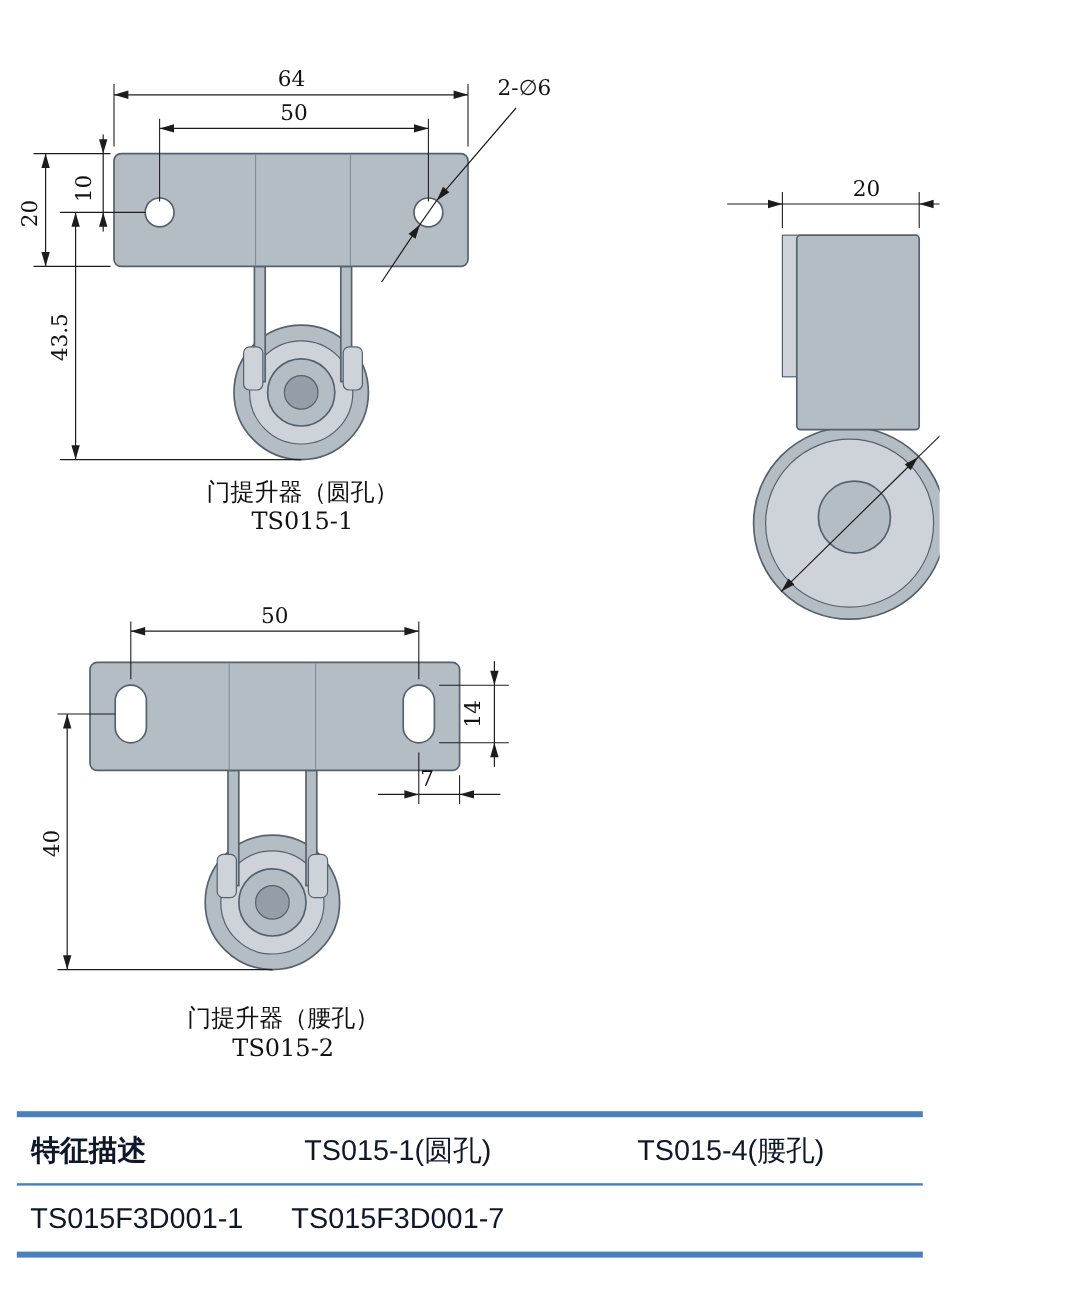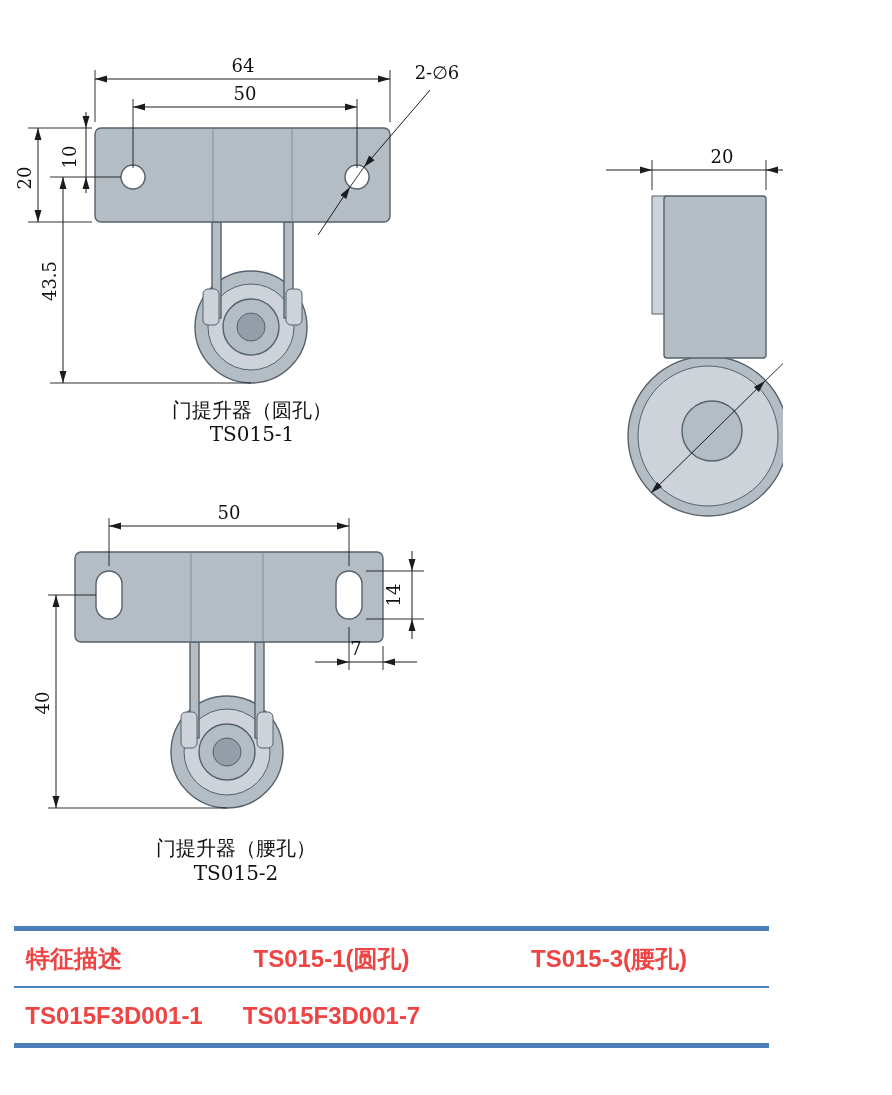--- a/index.html
+++ b/index.html
@@ -17,25 +17,25 @@
   .ext{stroke-width:.9;}
   .dimtxt{font:18px "DejaVu Serif",serif;fill:#111;}
   .cap{font:20px "DejaVu Serif",serif;fill:#111;}
 
   
   .spec-table{position:absolute;left:14px;right:14px;top:926px;}
   .bar{width:100%;}
   .bar.thick{height:5px;background:var(--accent);}
   .bar.thin{height:2px;background:var(--accent);}
   .trow{display:grid;grid-template-columns:200px 235px 1fr;align-items:center;height:55px;}
-  .cell{font-size:24px;color:#ef4444;}
+  .cell{font-size:24px;color:#0f172a;}
   .c1{padding-left:12px;text-align:left;font-weight:700;}
   .c2,.c3{text-align:center;}
-  .thead .c2,.thead .c3{font-weight:700;}
-  .tdata .c2,.tdata .c3{font-weight:700;}
+  .thead .c2,.thead .c3{font-weight:400;}
+  .tdata .c2,.tdata .c3{font-weight:400;}
 </style>
 </head>
 <body>
 
 <div class="canvas">
 
   <svg width="892" height="910" viewBox="0 0 892 910">
     <defs>
       <marker id="ar" viewBox="0 0 12 9" refX="12" refY="4.5" markerWidth="13" markerHeight="9" orient="auto-start-reverse">
         <path d="M0,1 L12,4.5 L0,8 Z" fill="#1c1c1c"></path>
@@ -158,21 +158,21 @@
       <text class="cap" x="236" y="855" text-anchor="middle">门提升器（腰孔）</text>
       <text class="cap" x="236" y="880" text-anchor="middle">TS015-2</text>
     </g>
   </svg>
 
   <div class="spec-table">
     <div class="bar thick"></div>
     <div class="trow thead">
       <div class="cell c1">特征描述</div>
       <div class="cell c2">TS015-1(圆孔)</div>
-      <div class="cell c3">TS015-3(腰孔)</div>
+      <div class="cell c3">TS015-4(腰孔)</div>
     </div>
     <div class="bar thin"></div>
     <div class="trow tdata">
       <div class="cell c2">TS015F3D001-1</div>
       <div class="cell c3">TS015F3D001-7</div>
     </div>
     <div class="bar thick"></div>
   </div>
 
 </div>

